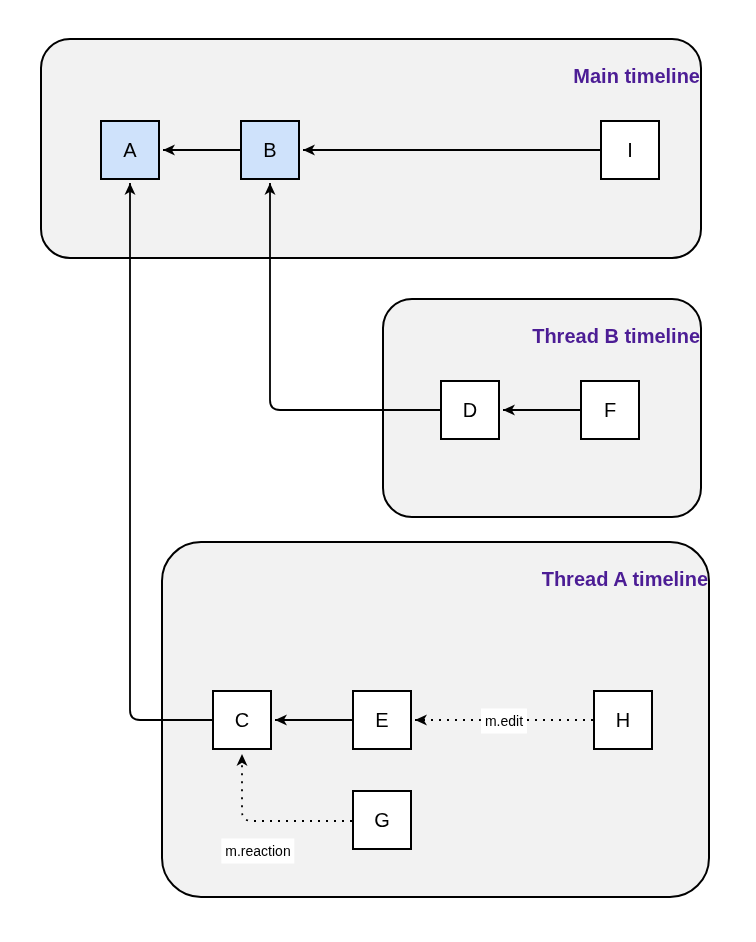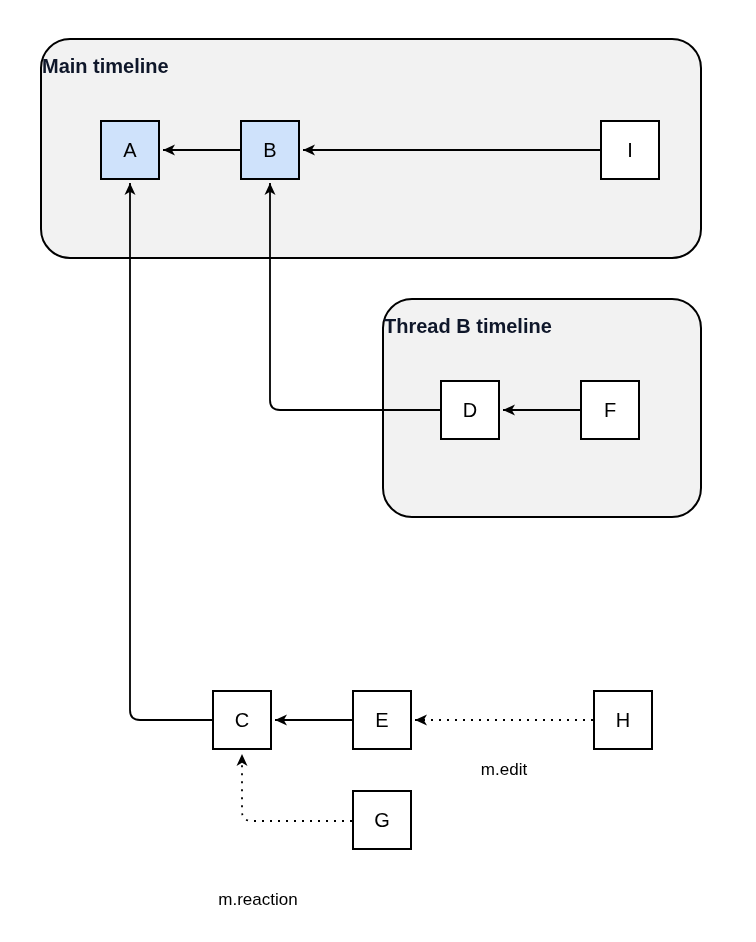--- a/index.html
+++ b/index.html
@@ -13,25 +13,25 @@
   }
   .container {
     position: absolute;
     background: #f2f2f2;
     border: 2px solid #000000;
     box-sizing: border-box;
     z-index: 0;
   }
   .container .title {
     margin: 0;
-    padding-top: 13px;
-    text-align: left;
+    padding-top: 23px;
+    text-align: right;
     font-size: 20px;
     font-weight: bold;
-    color: #0f172a;
+    color: #4c1d95;
     line-height: 26px;
   }
   #container-main    { left: 40px;  top: 38px;  width: 662px; height: 221px; border-radius: 30px; }
   #container-threadb { left: 382px; top: 298px; width: 320px; height: 220px; border-radius: 30px; }
   #container-threada { left: 161px; top: 541px; width: 549px; height: 357px; border-radius: 40px; }
 
   svg.edges {
     position: absolute;
     left: 0; top: 0;
     width: 756px; height: 942px;
@@ -51,41 +51,43 @@
     color: #000000;
     z-index: 2;
   }
   .node.highlight { background: #cfe2fb; }
 
   .edge-label {
     position: absolute;
     transform: translate(-50%, -50%);
     background: #ffffff;
     color: #000000;
-    font-size: 17px;
+    font-size: 14px;
     line-height: 21px;
     padding: 2px 4px;
     white-space: nowrap;
     z-index: 3;
-    margin-top: 48px;
   }
 </style>
 </head>
 <body>
 
 <div class="stage">
 
   <section class="container" id="container-main">
     <h2 class="title">Main timeline</h2>
   </section>
 
   <section class="container" id="container-threadb">
     <h2 class="title">Thread B timeline</h2>
   </section>
 
+  <section class="container" id="container-threada">
+    <h2 class="title">Thread A timeline</h2>
+  </section>
 
   <svg class="edges" viewBox="0 0 756 942" xmlns="http://www.w3.org/2000/svg">
     <defs>
       <marker id="arrow" viewBox="0 0 14 14" refX="13" refY="7" markerWidth="14" markerHeight="14" orient="auto" markerUnits="userSpaceOnUse">
         <path d="M13,7 L1,1.5 L4.2,7 L1,12.5 Z" fill="#000000"></path>
       </marker>
     </defs>
 
     <path d="M240,150 L163,150" stroke="#000000" stroke-width="1.8" fill="none" marker-end="url(#arrow)"></path>
 

